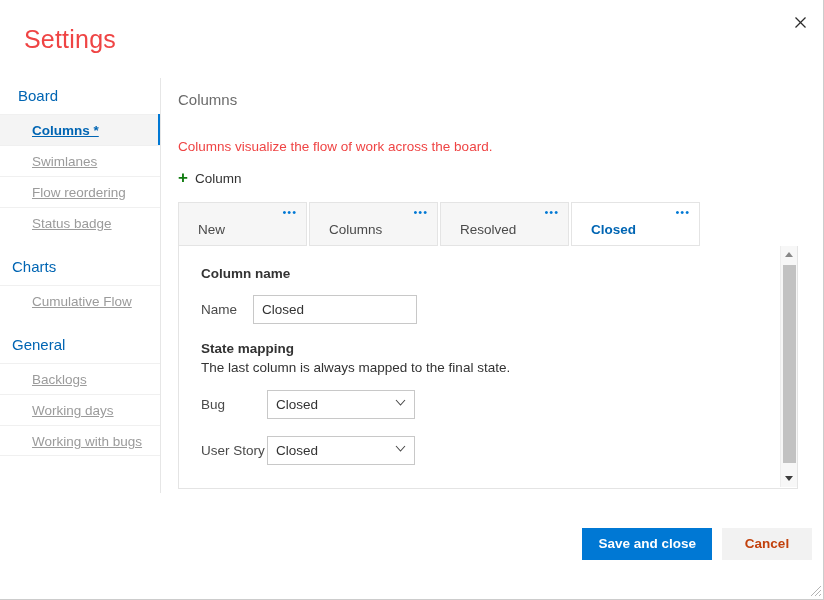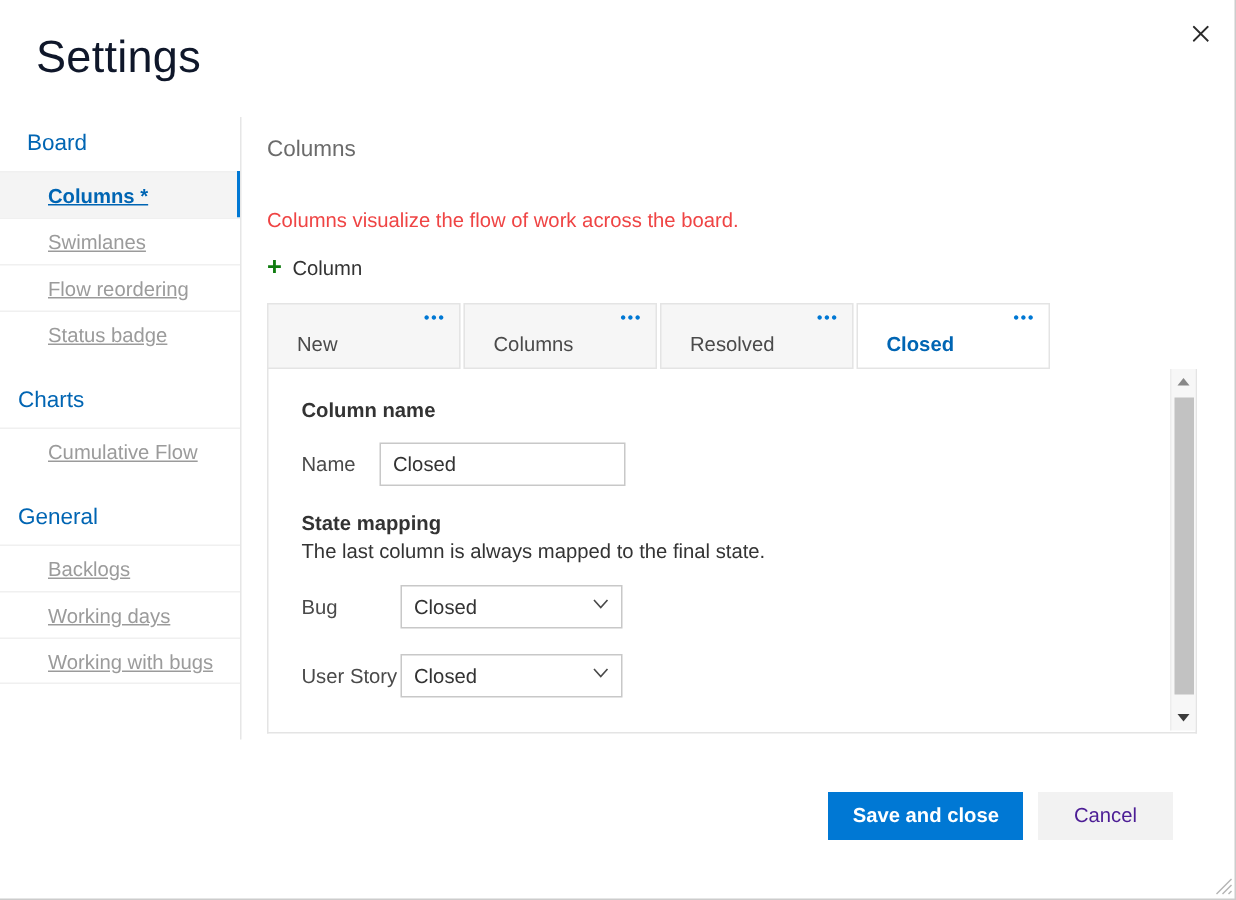--- a/index.html
+++ b/index.html
@@ -19,21 +19,21 @@
     border-right: 1px solid #cccccc;
     border-bottom: 1px solid #cccccc;
   }
 
   
   #header {
     position: absolute; left: 0; top: 0; width: 824px; height: 78px;
   }
   #dialog-title {
     position: absolute; left: 24px; top: 23px;
-    font-size: 30px; font-weight: 300; color: #0f172a;
+    font-size: 25px; font-weight: 300; color: #ef4444;
     letter-spacing: .2px; line-height: 32px;
   }
   #close-button {
     position: absolute; right: 8px; top: 6px;
     width: 32px; height: 32px;
     display: flex; align-items: center; justify-content: center;
     cursor: pointer; background: transparent; border: none;
     color: #2b2b2b; font-size: 14px; line-height: 1;
   }
 
@@ -193,33 +193,33 @@
     position: absolute; left: 2px; top: 19px;
     width: 13px; height: 198px;
     background: #c2c2c2; cursor: pointer;
   }
 
   
   #footer {
     position: absolute; left: 0; bottom: 0; width: 824px; height: 107px;
   }
   #btn-row {
-    position: absolute; right: 42px; top: 36px;
+    position: absolute; right: 12px; top: 36px;
     display: flex; gap: 10px;
   }
   .btn {
     height: 32px; min-width: 82px;
     font-family: "Liberation Sans", sans-serif;
     font-size: 13.5px;
     border: none; cursor: pointer;
     padding: 0 16px;
     line-height: 32px;
   }
   .btn.primary { background: #0078d4; color: #ffffff; font-weight: bold; min-width: 120px; }
-  .btn.secondary { background: #f2f2f2; color: #4c1d95; min-width: 90px; }
+  .btn.secondary { background: #f2f2f2; color: #c2410c; min-width: 90px; font-weight: bold; }
   #resize-grip {
     position: absolute; right: 2px; bottom: 2px;
     width: 14px; height: 14px; cursor: nwse-resize;
   }
 </style>
 </head>
 <body>
 
 <div id="dialog">
 

